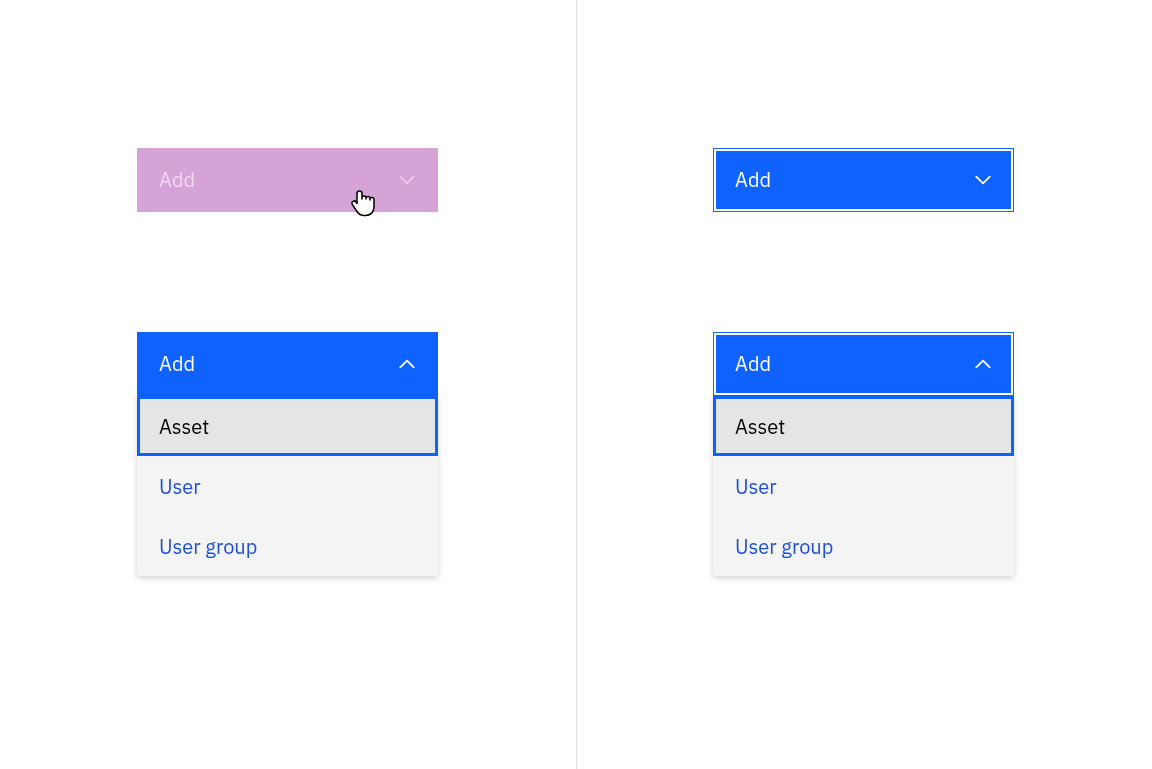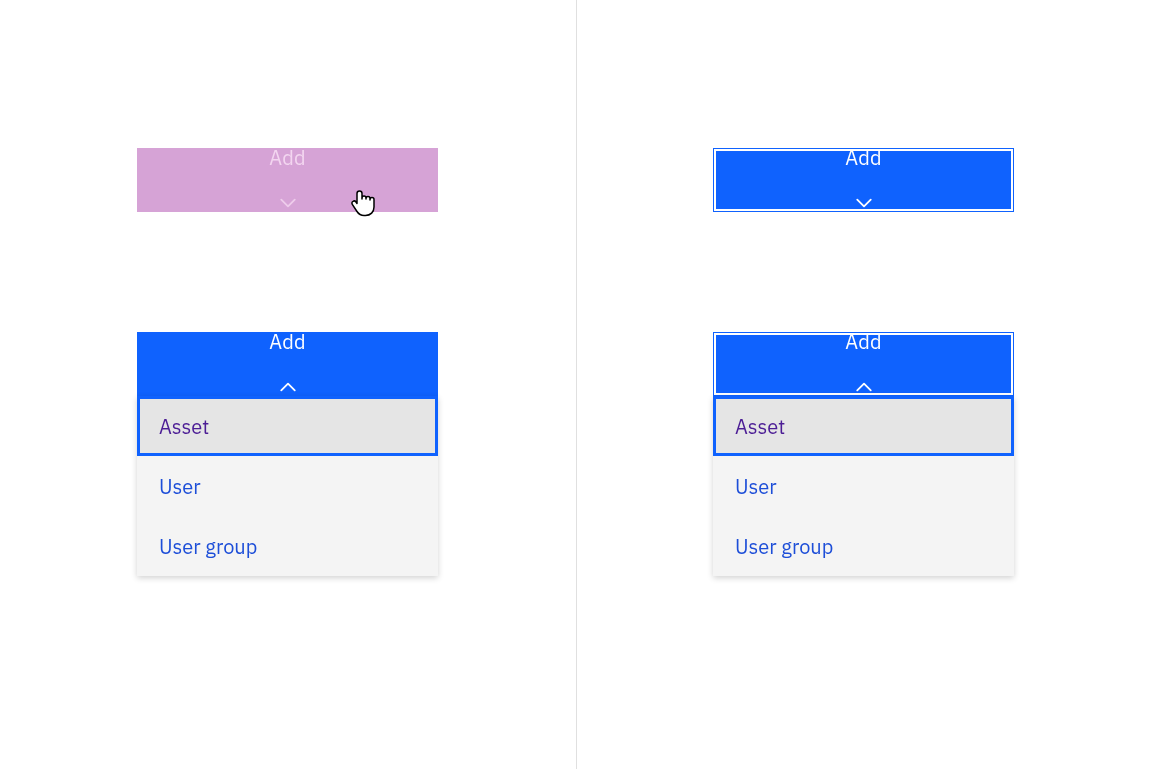--- a/index.html
+++ b/index.html
@@ -36,21 +36,20 @@
     width: 301px;
     height: 64px;
     display: flex;
     align-items: center;
     justify-content: space-between;
     padding: 0 22px 0 22px;
     font-size: 20px;
     line-height: 1;
     color: #ffffff;
     user-select: none;
-    flex-direction: column;
   }
   .combo-btn .label { letter-spacing: 0.1px; }
   .combo-btn .chev { display: inline-flex; }
   .combo-btn .chev svg { width: 18px; height: 18px; }
 
   
   .btn-pink {
     background: #d6a3d6;
   }
   .btn-pink .label { color: #f3d6f0; }
@@ -88,21 +87,21 @@
     display: flex;
     align-items: center;
     padding: 0 22px;
     font-size: 20px;
     color: #1d4ed8;
   }
   .menu-item.focused {
     background: #e5e5e5;
     outline: 3px solid #0f62fe;
     outline-offset: -3px;
-    color: #4c1d95;
+    color: #000000;
     align-items: center;
   }
 
   
   .cursor {
     position: absolute;
     width: 26px;
     height: 30px;
     pointer-events: none;
   }

